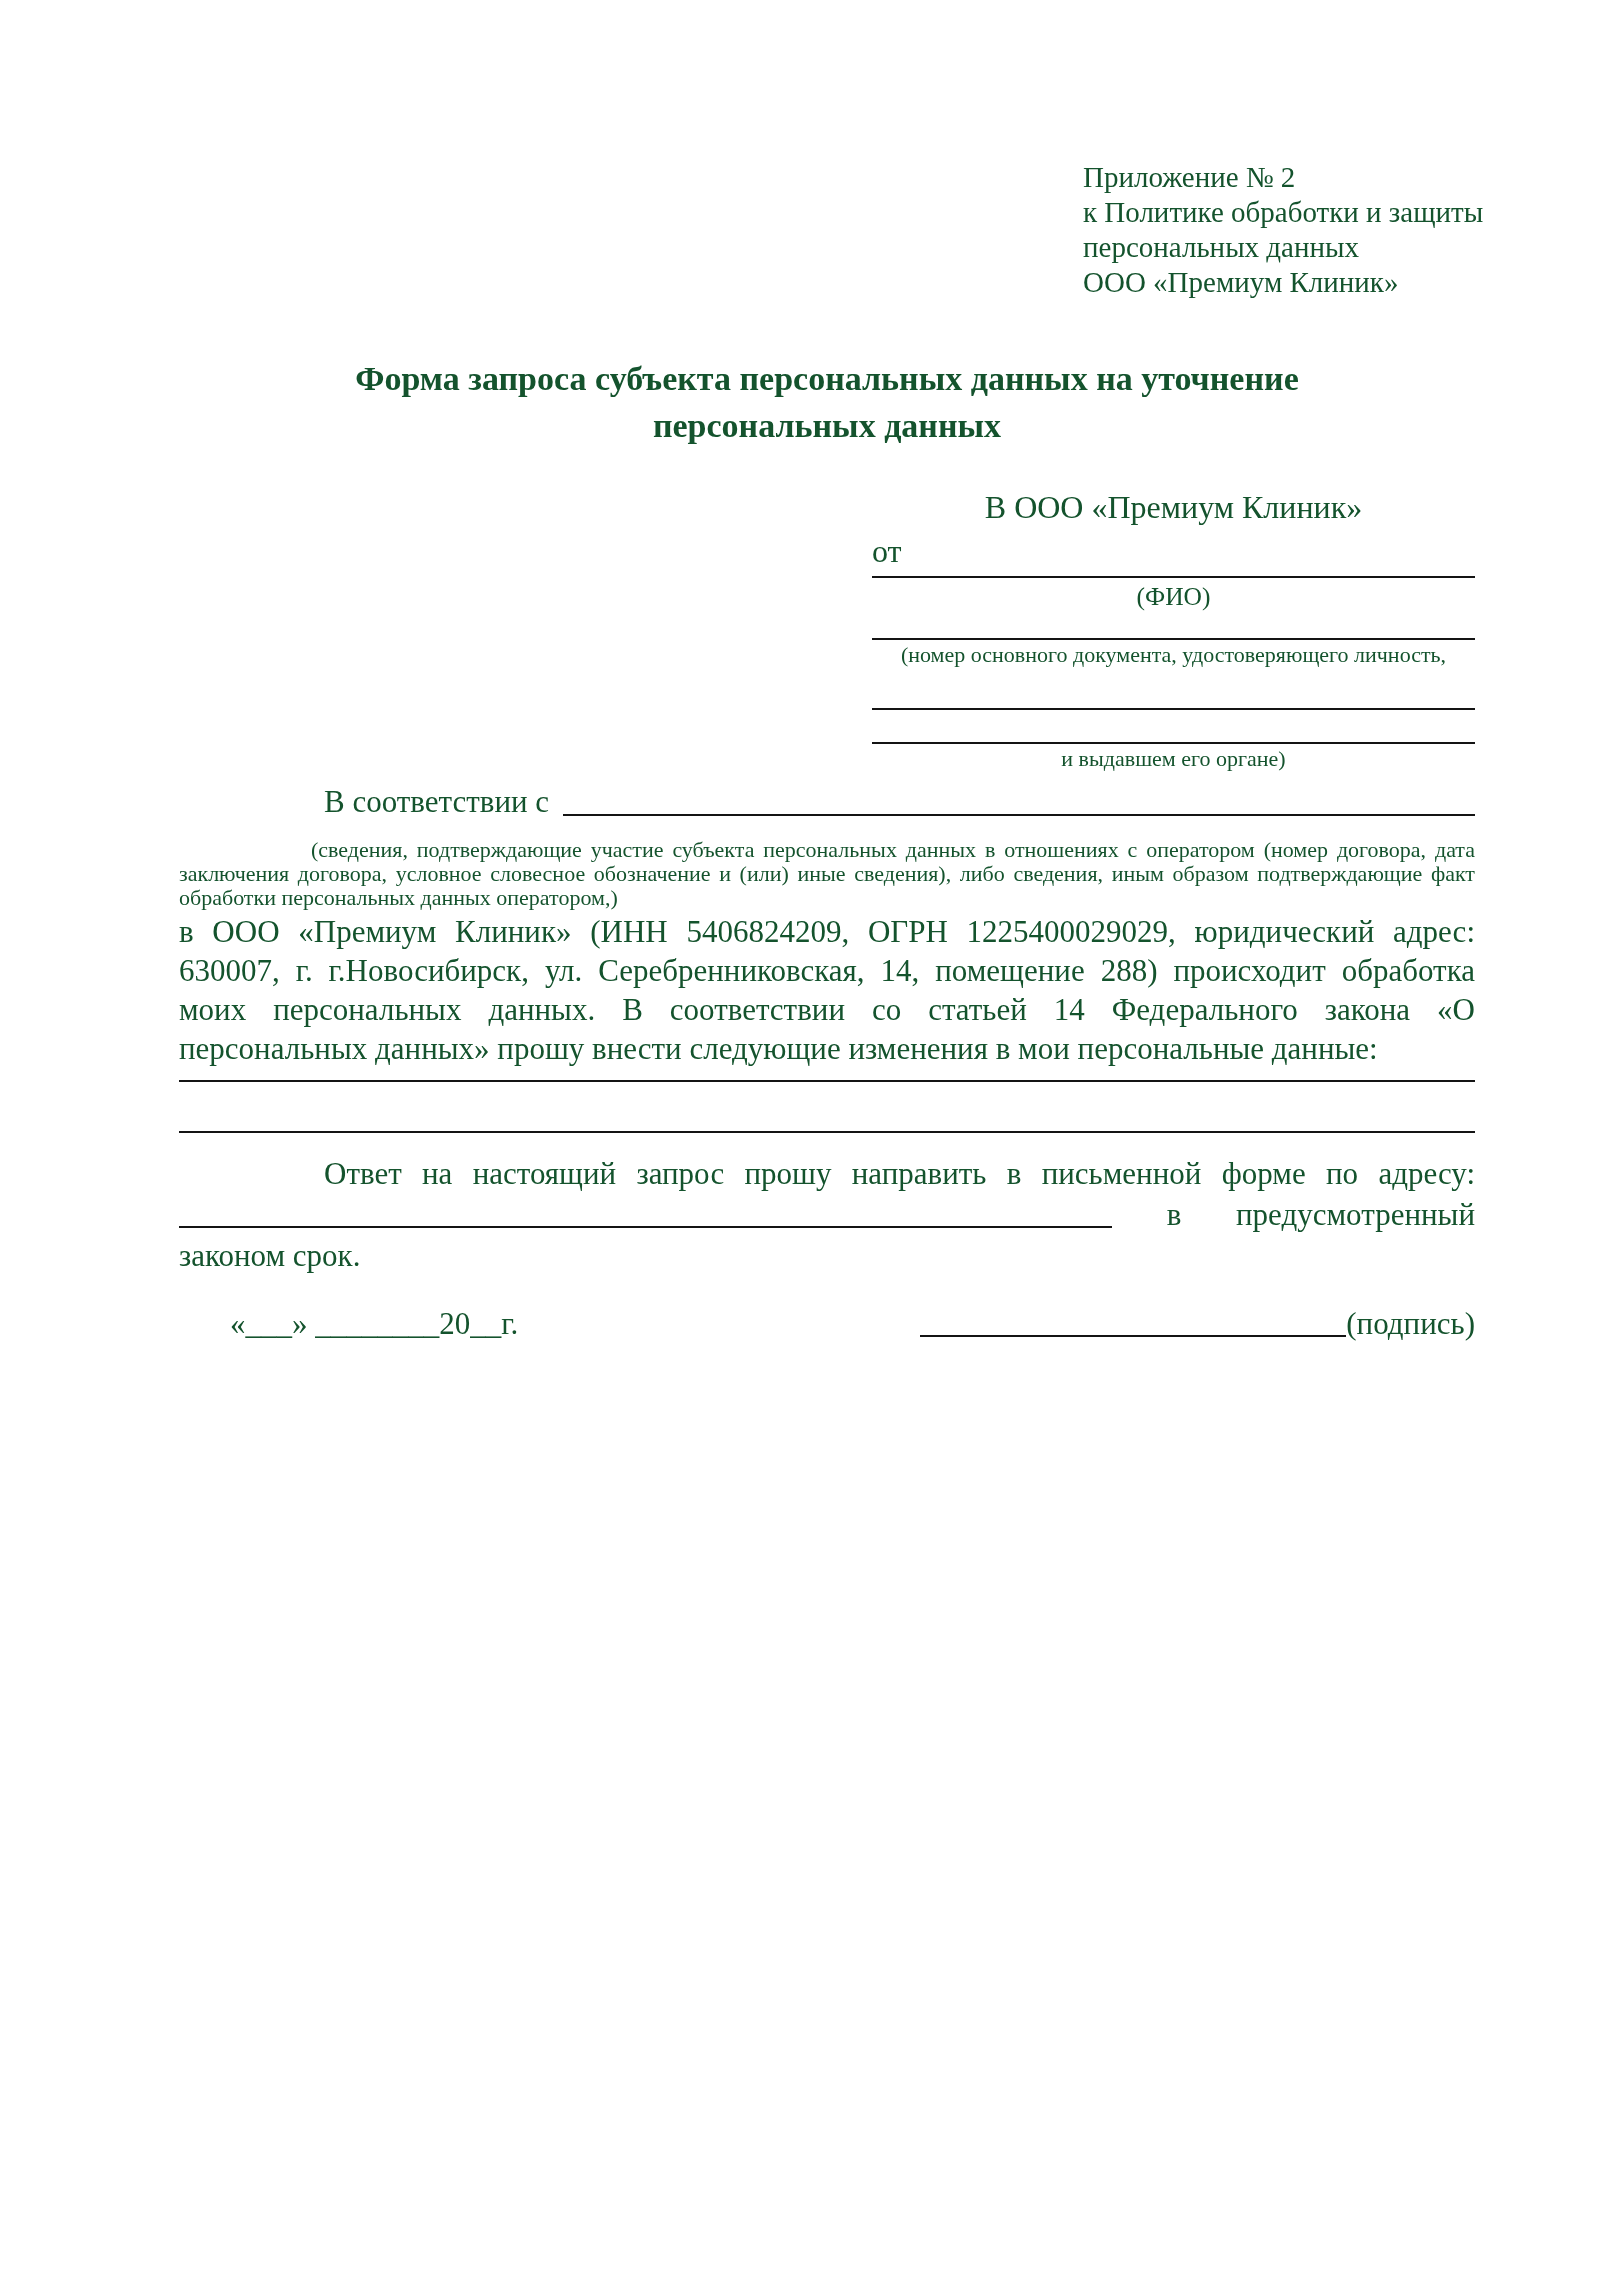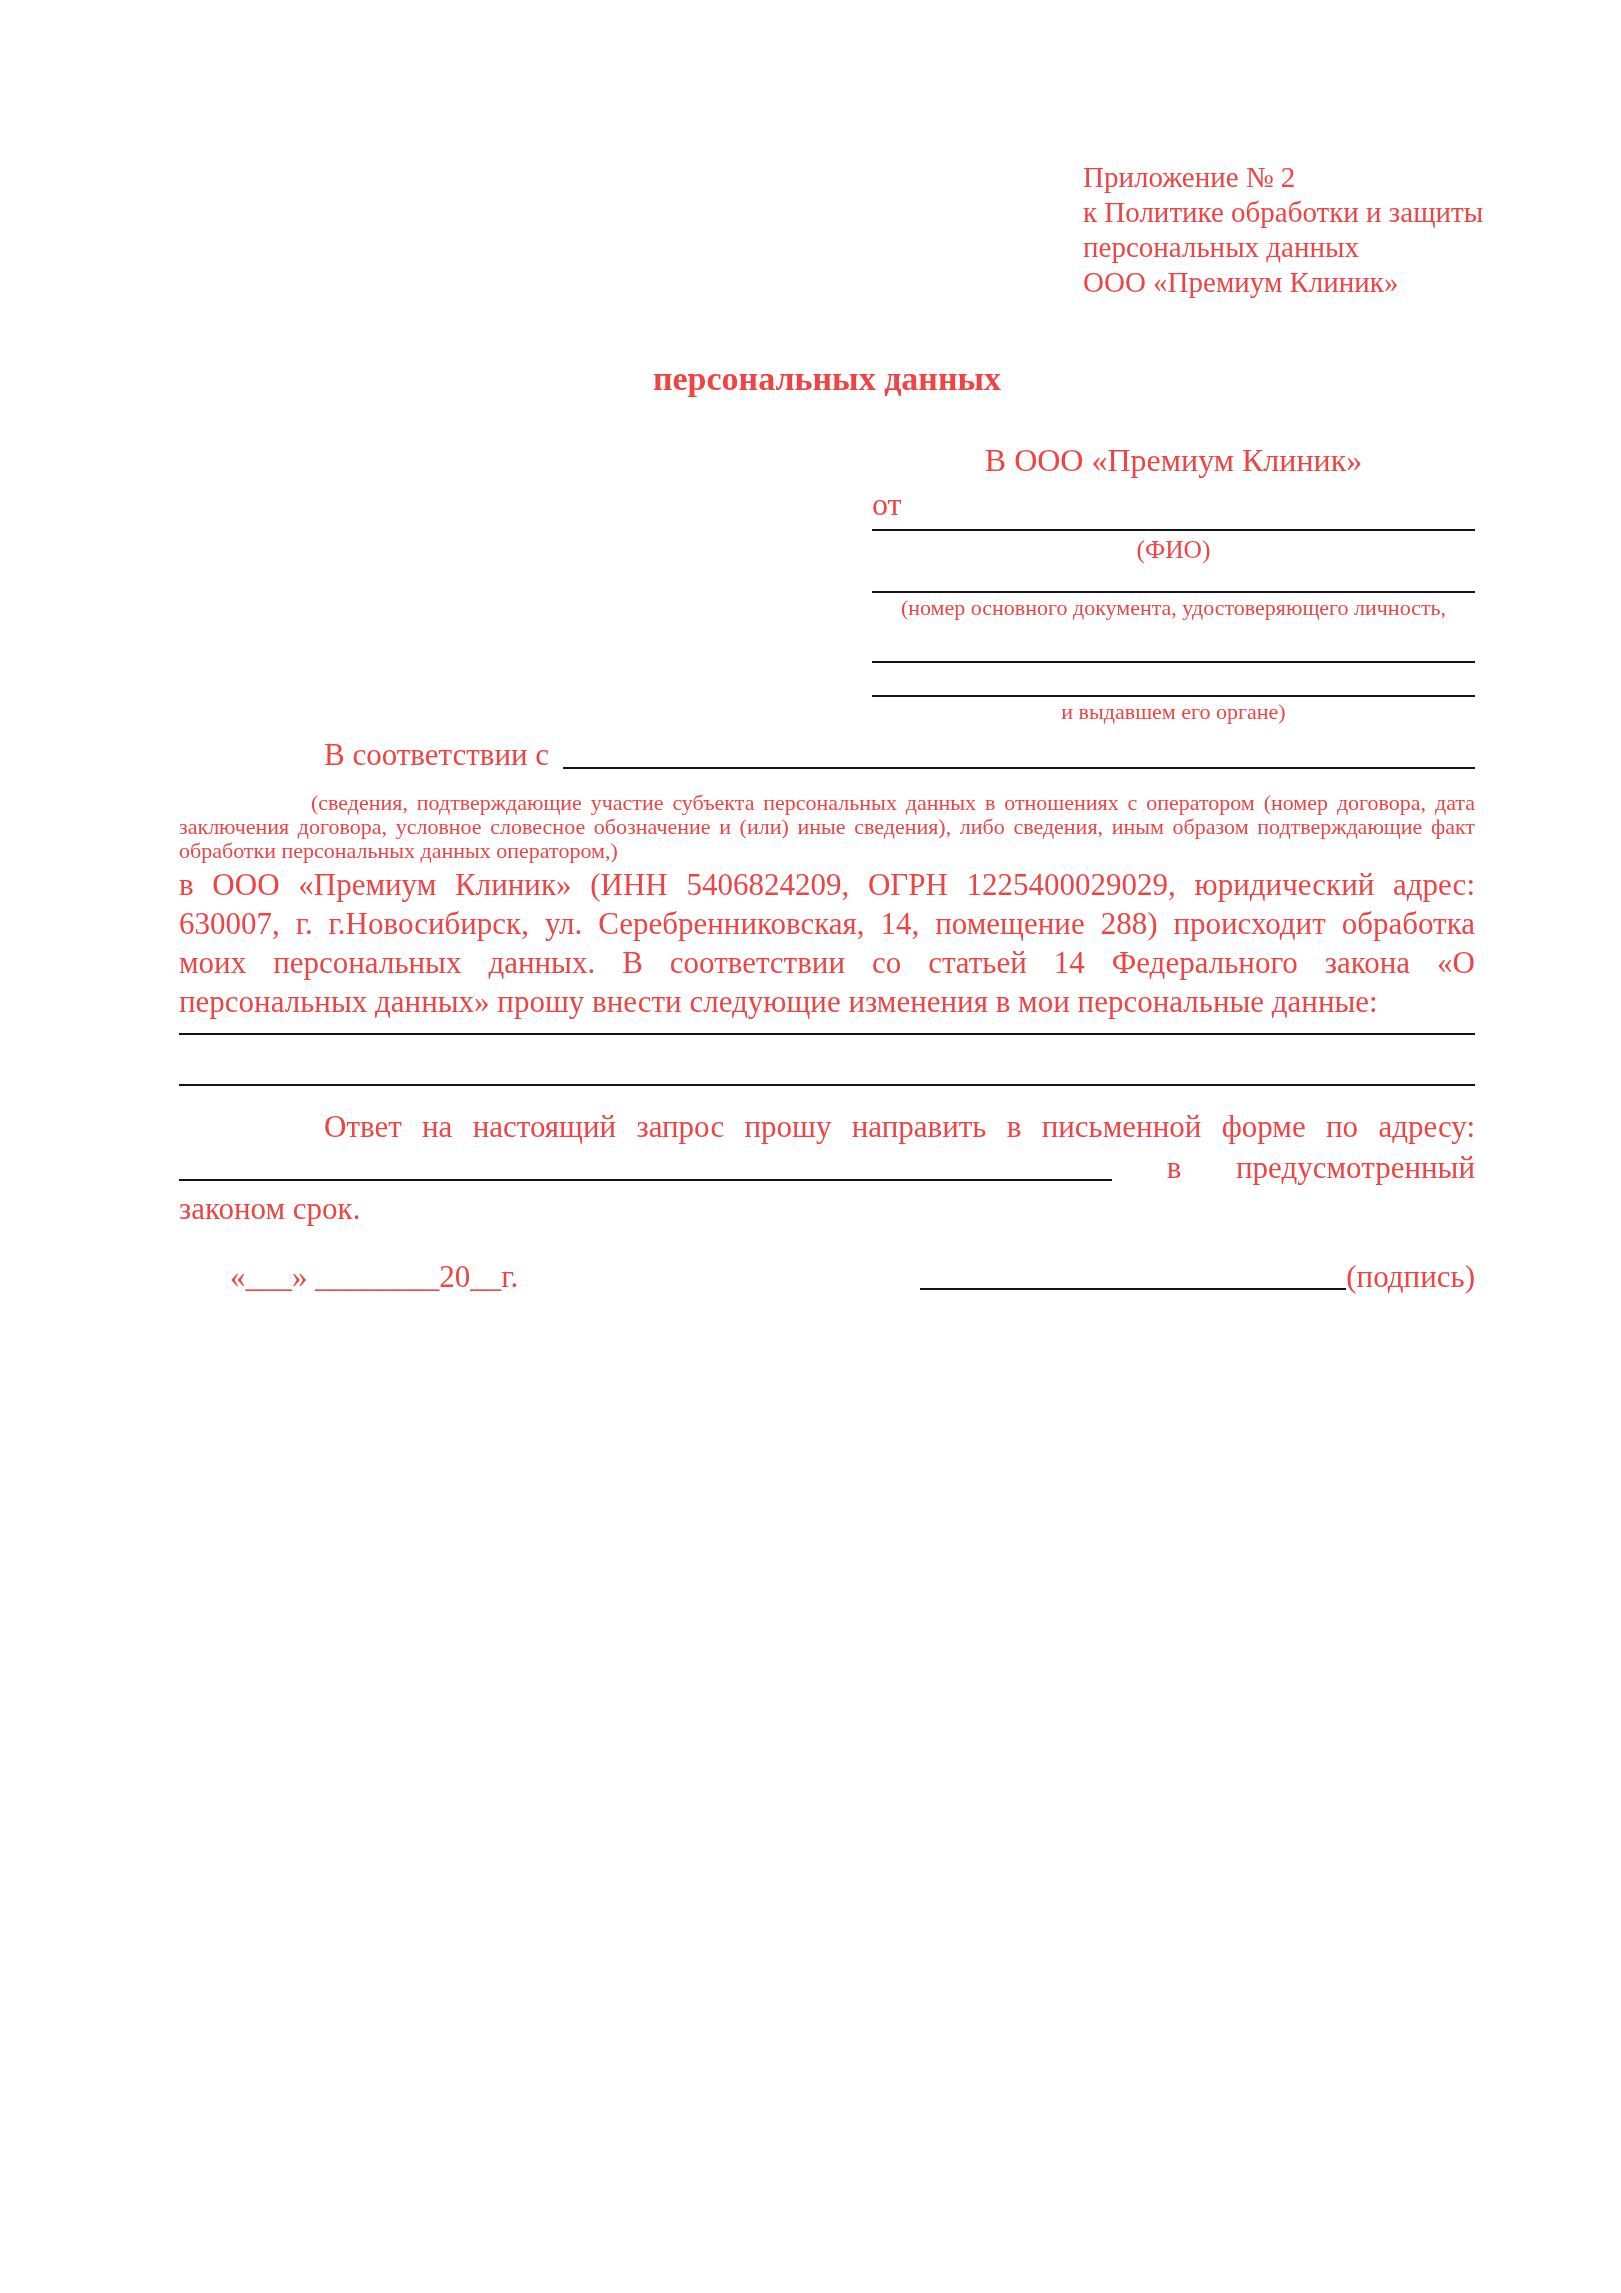--- a/index.html
+++ b/index.html
@@ -6,21 +6,21 @@
     margin: 0;
     padding: 0;
     background: #ffffff;
   }
   .page {
     position: relative;
     width: 1621px;
     height: 2294px;
     box-sizing: border-box;
     background: #ffffff;
-    color: #ef4444;
+    color: #14532d;
     font-family: "Liberation Serif", "DejaVu Serif", serif;
     padding: 160px 146px 0 179px;
     overflow: hidden;
   }
   
   .appendix {
     margin-left: 904px;
     font-size: 29px;
     line-height: 35px;
     white-space: nowrap;
@@ -152,20 +152,21 @@
 <div class="page">
 
   <div class="appendix">
     <div>Приложение № 2</div>
     <div>к Политике обработки и защиты</div>
     <div>персональных данных</div>
     <div>ООО «Премиум Клиник»</div>
   </div>
 
   <div class="doc-title">
+    <div>Форма запроса субъекта персональных данных на уточнение</div>
     <div>персональных данных</div>
   </div>
 
   <div class="addressee">
     <div class="a-to">В ООО «Премиум Клиник»</div>
     <div class="a-from">от</div>
     <div class="rule rule-fio"></div>
     <div class="cap-fio">(ФИО)</div>
     <div class="rule rule-doc1"></div>
     <div class="caption">(номер основного документа, удостоверяющего личность,</div>

